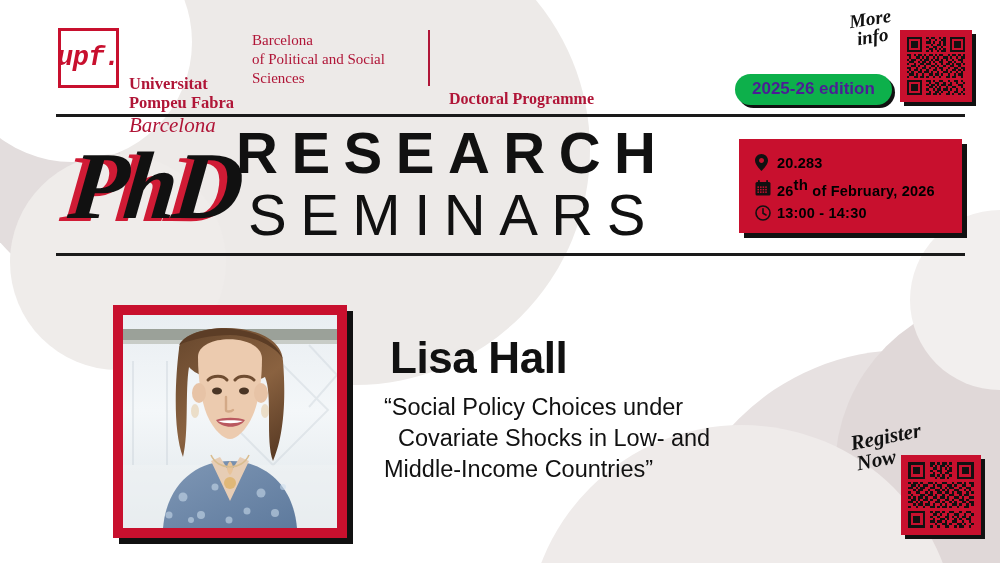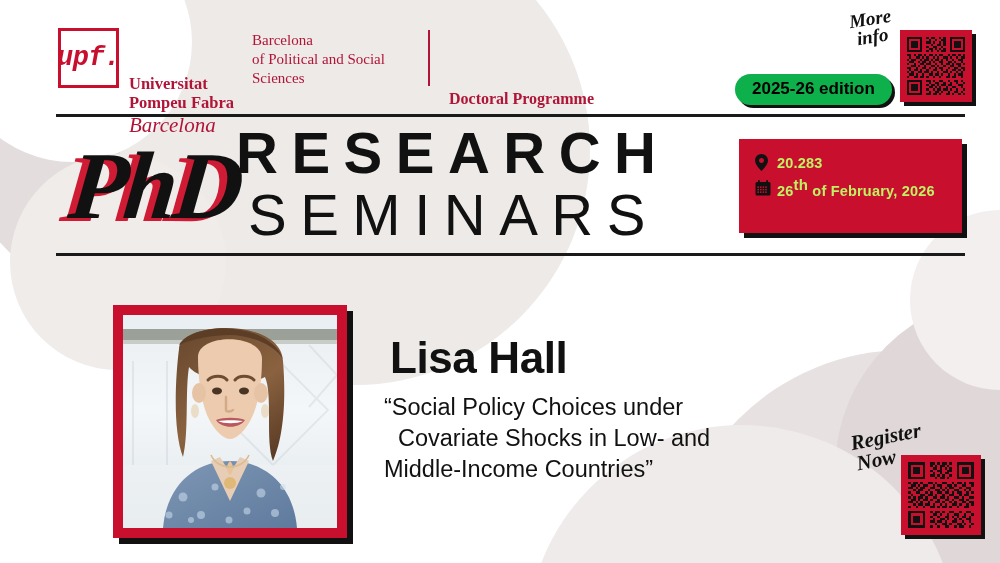--- a/index.html
+++ b/index.html
@@ -103,21 +103,21 @@
   .qr-box svg { display: block; width: 100%; height: 100%; }
 
   .edition-badge {
     position: absolute; left: 735px; top: 74px;
     padding: 5px 17px 6px;
     background: #0DB04B;
     border-radius: 20px;
     box-shadow: 3px 3px 0 #111111;
     font-size: 17px;
     font-weight: 700;
-    color: #000000;
+    color: #4c1d95;
     white-space: nowrap;
   }
 
   
   .rule {
     position: absolute; left: 56px;
     width: 909px; height: 2.5px;
     background: #1a1a1a;
   }
   #rule-top { top: 114px; }
@@ -169,21 +169,21 @@
     width: 223px; height: 94px;
     background: #C8102E;
     box-shadow: 5px 5px 0 #111111;
     padding: 11px 0 0 16px;
     box-sizing: border-box;
   }
   .info-row {
     display: flex;
     align-items: center;
     height: 25px;
-    color: #bef264;
+    color: #000000;
     font-size: 14.5px;
     font-weight: 700;
     letter-spacing: 0.2px;
   }
   .info-row .ico {
     width: 22px; height: 19px;
     display: inline-flex; align-items: center; justify-content: flex-start;
     flex: none;
   }
   .info-row .ico svg { display:block; }
@@ -526,20 +526,29 @@
             <rect x="2.4" y="11.4" width="1.6" height="1.5"></rect>
               <rect x="5" y="11.4" width="1.6" height="1.5"></rect>
             <rect x="7.6" y="11.4" width="1.6" height="1.5"></rect>
               <rect x="10.2" y="11.4" width="1.6" height="1.5"></rect>
           </g>
         </svg>
       </span>
       <span class="txt"><span>26</span><sup>th</sup><span> of February, 2026</span></span>
     </div>
 
+    <div class="info-row">
+      <span class="ico">
+        <svg width="16" height="16" viewBox="0 0 16 16">
+          <circle cx="8" cy="8" r="7" fill="none" stroke="#111111" stroke-width="1.6"></circle>
+          <path d="M8 3.8V8.2L11 10" fill="none" stroke="#111111" stroke-width="1.6" stroke-linecap="round"></path>
+        </svg>
+      </span>
+      <span class="txt">13:00 - 14:30</span>
+    </div>
   </div>
 
   <div class="photo-frame">
     <div class="photo-inner">
       <svg viewBox="0 0 214 213" preserveAspectRatio="xMidYMid slice">
         <defs>
           <linearGradient id="bgwin" x1="0" y1="0" x2="0" y2="1">
             <stop offset="0%" stop-color="#e9eef2"></stop>
             <stop offset="45%" stop-color="#f4f7f9"></stop>
             <stop offset="100%" stop-color="#dfe6ea"></stop>

